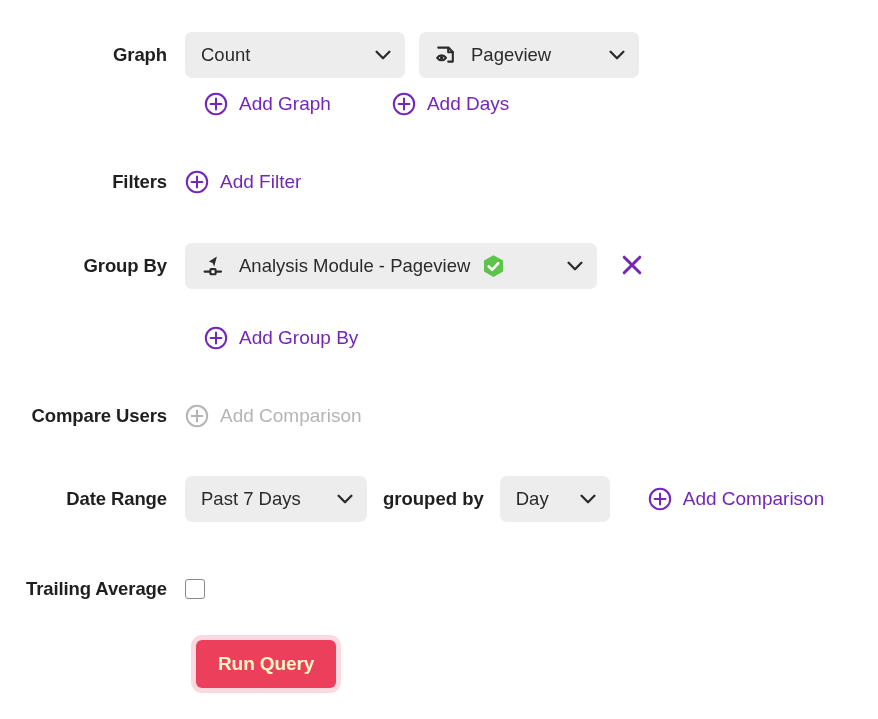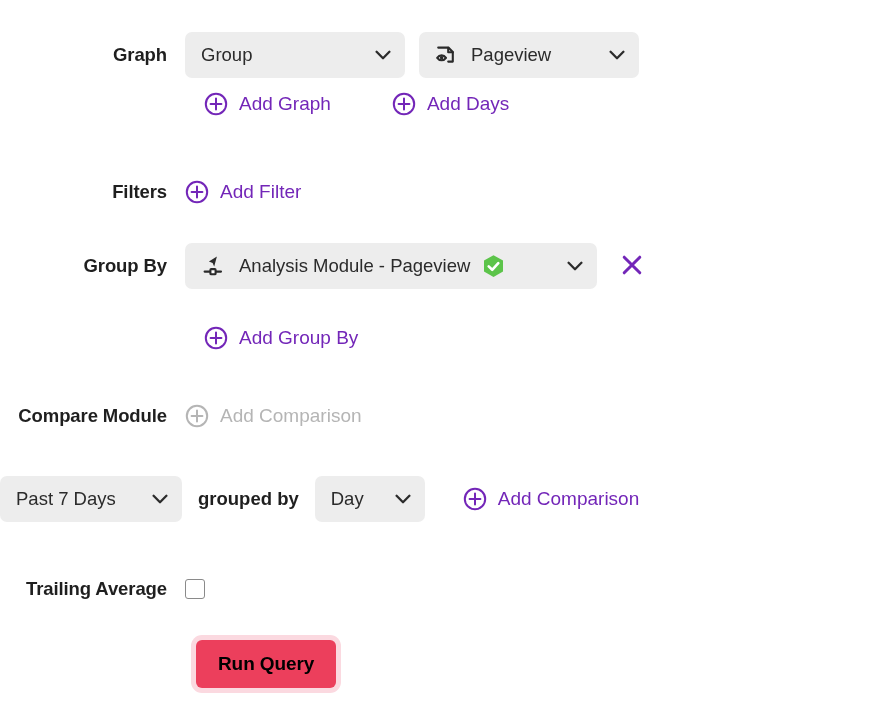--- a/index.html
+++ b/index.html
@@ -123,56 +123,56 @@
     height: 20px;
     border: 1.6px solid #8a8a8a;
     border-radius: 3px;
     background: #fff;
     box-sizing: border-box;
     cursor: pointer;
     padding: 0;
   }
   .run-btn {
     background: #ec3f5c;
-    color: #000000;
+    color: #fef9c3;
     font-size: 19px;
     font-weight: bold;
     border: none;
     border-radius: 6px;
     padding: 13px 22px;
     cursor: pointer;
     font-family: inherit;
     box-shadow: 0 0 0 5px #fbd9e0;
     letter-spacing: -0.1px;
   }
 
   
   #row-graph        { top: 32px;  }
   #row-graph-adds   { top: 92px;  left: 204px; gap: 13px; }
-  #row-filters      { top: 180px; justify-content: center; }
+  #row-filters      { top: 170px; justify-content: center; }
   #row-groupby      { top: 243px; }
   #row-groupby-add  { top: 326px; left: 204px; }
   #row-compare      { top: 404px; }
   #row-daterange    { top: 476px; }
   #row-trailing     { top: 578px; }
   #row-run          { top: 640px; left: 196px; }
 
   #row-graph-adds .add-link + .add-link { margin-left: 48px; }
 </style>
 </head>
 <body>
 
 <div class="query-builder">
 
   <div class="row" id="row-graph">
     <div class="row-label">Graph</div>
     <div class="row-body">
 
       <div class="pill" id="graph-metric-select">
-        <span class="pill-text">Group</span>
+        <span class="pill-text">Count</span>
         <span class="chev">
           <svg width="16" height="11" viewBox="0 0 16 11">
               <path d="M1.6 1.8 L8 8.2 L14.4 1.8" fill="none" stroke="#2b2b2b" stroke-width="2.3" stroke-linecap="round" stroke-linejoin="round"></path>
             </svg>
         </span>
       </div>
 
       <div class="pill" id="graph-event-select">
         <span class="pill-icon">
           <svg width="24" height="24" viewBox="0 0 24 24">
@@ -272,35 +272,36 @@
         <svg width="24" height="24" viewBox="0 0 24 24">
             <circle cx="12" cy="12" r="10.2" fill="none" stroke="#7326b8" stroke-width="2"></circle>
             <path d="M12 6.6 v10.8 M6.6 12 h10.8" stroke="#7326b8" stroke-width="2" stroke-linecap="round"></path>
           </svg>
       </span>
       <span class="add-label">Add Group By</span>
     </button>
   </div>
 
   <div class="row" id="row-compare">
-    <div class="row-label">Compare Module</div>
+    <div class="row-label">Compare Users</div>
     <div class="row-body">
       <button class="add-link disabled">
         <span class="plus">
           <svg width="24" height="24" viewBox="0 0 24 24">
               <circle cx="12" cy="12" r="10.2" fill="none" stroke="#b5b5b5" stroke-width="2"></circle>
               <path d="M12 6.6 v10.8 M6.6 12 h10.8" stroke="#b5b5b5" stroke-width="2" stroke-linecap="round"></path>
             </svg>
         </span>
         <span class="add-label">Add Comparison</span>
       </button>
     </div>
   </div>
 
   <div class="row" id="row-daterange">
+    <div class="row-label">Date Range</div>
     <div class="row-body">
 
       <div class="pill" id="daterange-select">
         <span class="pill-text">Past 7 Days</span>
         <span class="chev">
           <svg width="16" height="11" viewBox="0 0 16 11">
               <path d="M1.6 1.8 L8 8.2 L14.4 1.8" fill="none" stroke="#2b2b2b" stroke-width="2.3" stroke-linecap="round" stroke-linejoin="round"></path>
             </svg>
         </span>
       </div>

